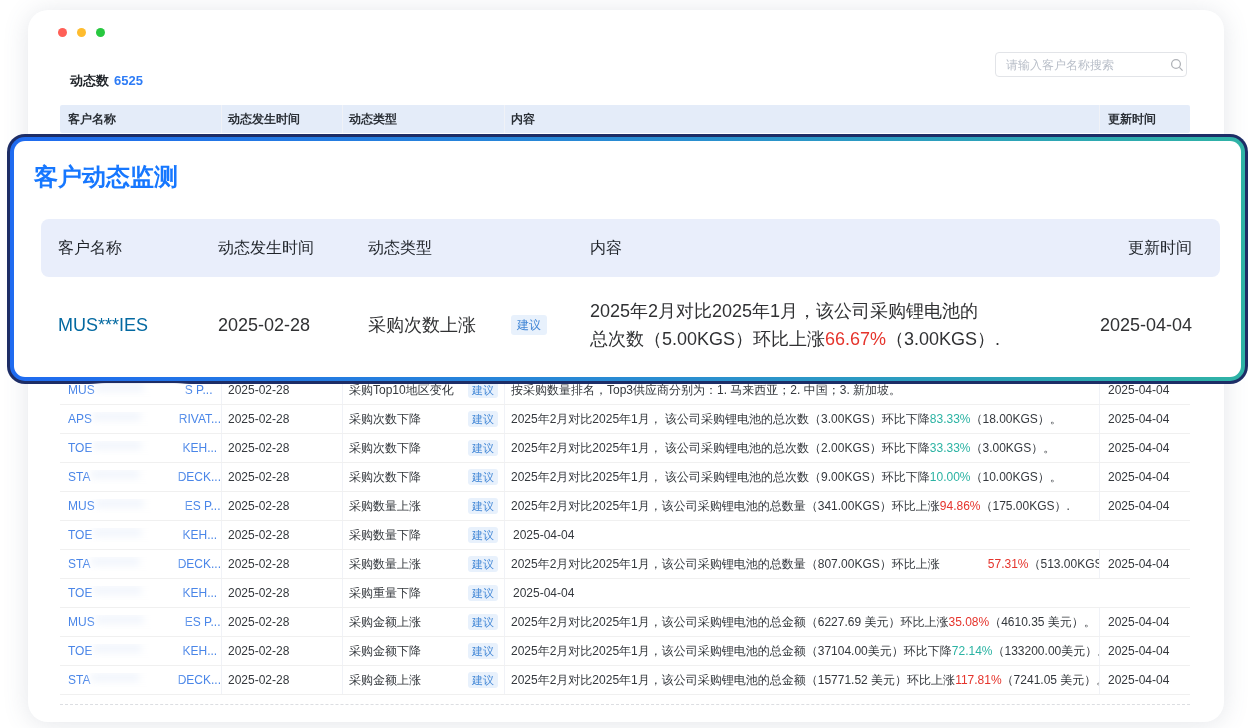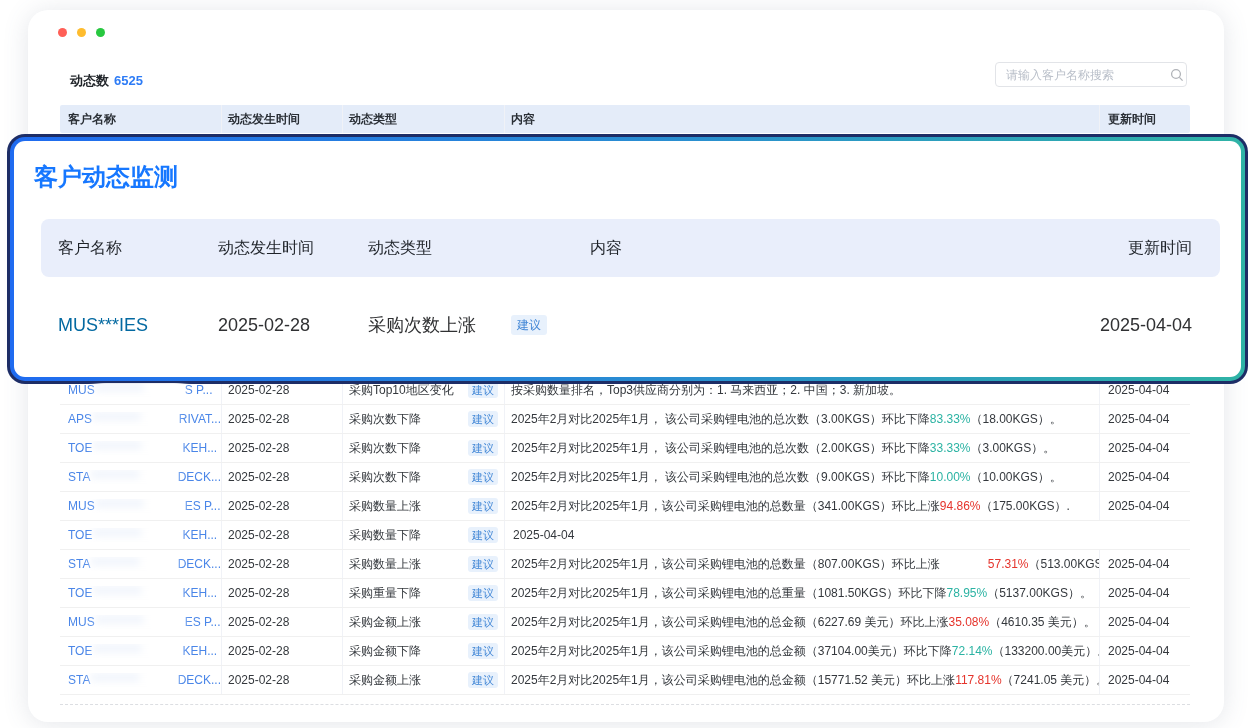--- a/index.html
+++ b/index.html
@@ -8,21 +8,21 @@
 
   
   .window { position:absolute; left:28px; top:10px; width:1196px; height:712px;
     background:#fff; border-radius:20px; box-shadow:0 2px 26px rgba(90,100,125,.16); }
   .traffic { position:absolute; left:30px; top:18px; display:flex; gap:10px; }
   .tl { width:9px; height:9px; border-radius:50%; display:inline-block; }
 
   .stats { position:absolute; left:42px; top:62px; font-size:13px; font-weight:bold; color:#22262b; }
   .stats .count { margin-left:5px; }
 
-  .search-box { position:absolute; left:967px; top:52px; width:192px; height:25px;
+  .search-box { position:absolute; left:967px; top:42px; width:192px; height:25px;
     border:1px solid #e2e4e8; border-radius:4px; display:flex; align-items:center; background:#fff; }
   .search-box input { border:none; outline:none; flex:1; height:100%; padding:0 6px 0 10px;
     font-size:12px; color:#333; background:transparent;
     font-family:"Liberation Sans","DejaVu Sans",sans-serif; }
   .search-box input::placeholder { color:#b9bfc9; }
   .search-box .sicon { width:22px; display:flex; align-items:center; justify-content:center; }
 
   
   .table { position:absolute; left:32px; top:95px; width:1130px; }
   .thead { display:flex; height:28px; background:#e4ecf9; align-items:center;
@@ -253,25 +253,20 @@
               <span>TOE</span>
               <span class="mask">******</span>
               <span>KEH...</span>
             </a>
     </div>
     <div class="c time">2025-02-28</div>
     <div class="c type">
       <span>采购重量下降</span>
       <span class="badge">建议</span>
     </div>
-    <div class="c content">
-      <span>2025年2月对比2025年1月，该公司采购锂电池的总重量（1081.50KGS）环比下降</span>
-            <span class="pct" style="color: rgb(43, 179, 163);">78.95%</span>
-            <span>（5137.00KGS）。</span>
-    </div>
     <div class="c update">2025-04-04</div>
   </div>
 
   <div class="trow">
     <div class="c name">
       <a href="#">
               <span>MUS</span>
               <span class="mask">******</span>
               <span>ES P...</span>
             </a>
@@ -350,17 +345,21 @@
         <div class="cc u">更新时间</div>
       </div>
 
       <div class="card-row">
         <div class="cc n">MUS***IES</div>
         <div class="cc t">2025-02-28</div>
         <div class="cc y">
           <span>采购次数上涨</span>
           <span class="card-badge">建议</span>
         </div>
+        <div class="cc o card-content">
+          <span>2025年2月对比2025年1月，该公司采购锂电池的</span><br>
+          <span>总次数（5.00KGS）环比上涨</span><span class="hl-red">66.67%</span><span>（3.00KGS）.</span>
+        </div>
         <div class="cc u">2025-04-04</div>
       </div>
     </div>
   </div>
 </div>
 
 </body></html>

